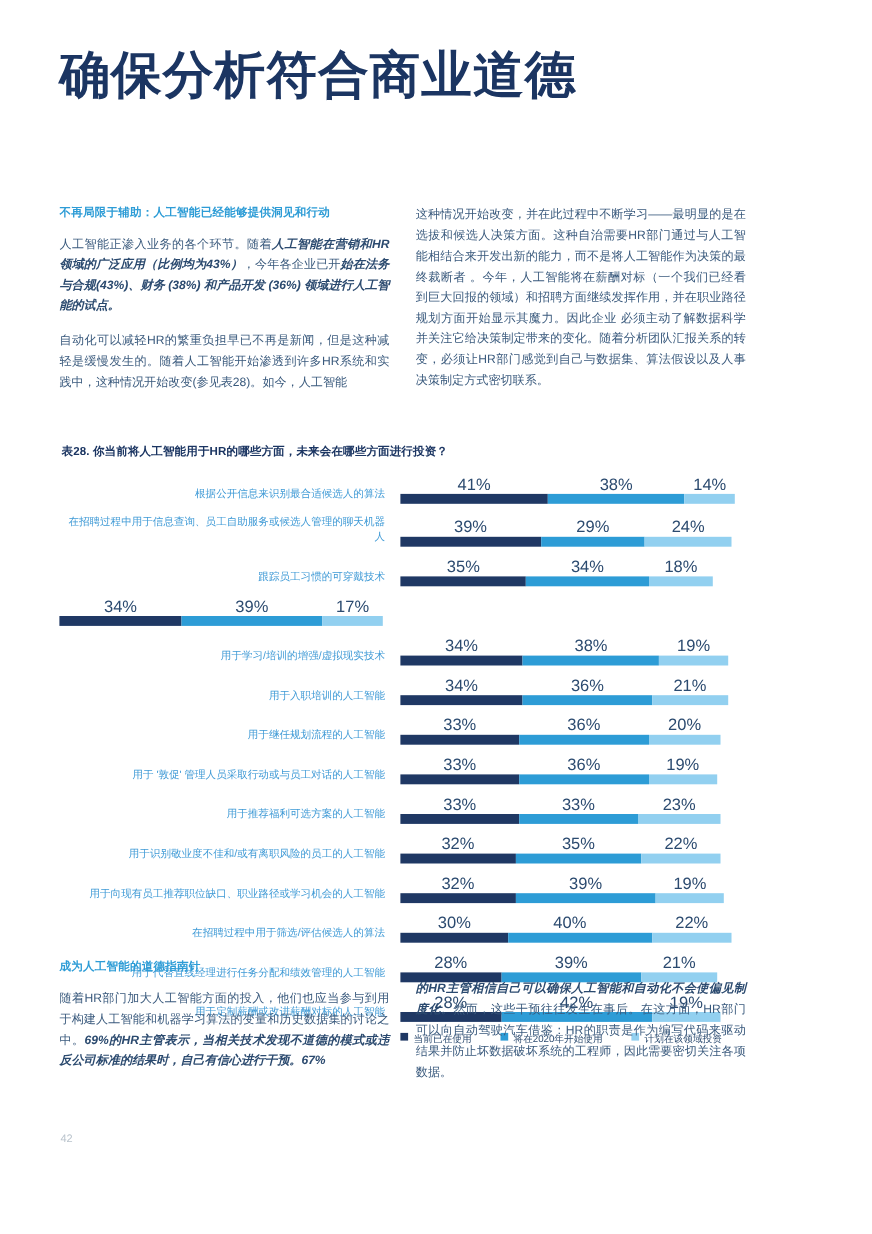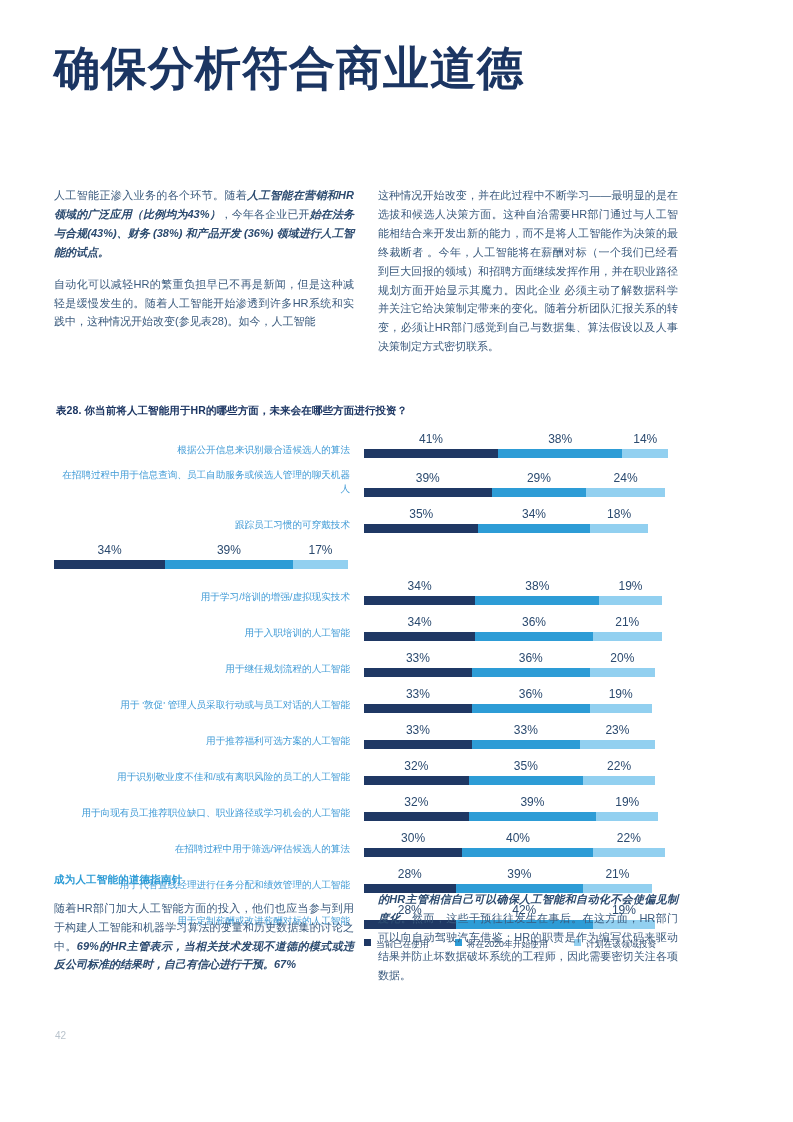--- a/index.html
+++ b/index.html
@@ -58,21 +58,21 @@
     position:absolute;left:0;bottom:0;height:9px;
     display:flex;
   }
   .seg{height:9px;}
   .seg.s0{background:#1f3864;}
   .seg.s1{background:#2d9cd6;}
   .seg.s2{background:#92d0f0;}
   .vlabels{position:absolute;left:0;top:0;height:15px;width:100%;}
   .vlabel{
     position:absolute;top:0;transform:translateX(-50%);
-    font-size:12px;color:#2b4a6f;font-weight:400;white-space:nowrap;
+    font-size:15px;color:#2b4a6f;font-weight:400;white-space:nowrap;
   }
 
   .legend{
     display:flex;align-items:center;margin-top:4px;margin-left:310px;
     font-size:8.8px;color:#2b4a6f;
   }
   .legend-item{display:flex;align-items:flex-start;margin-right:26px;white-space:nowrap;}
   .swatch{width:7px;height:7px;margin-right:5px;display:inline-block;}
   .swatch.s0{background:#1f3864;}
   .swatch.s1{background:#2d9cd6;}
@@ -88,20 +88,21 @@
   }
 </style>
 </head>
 <body>
 
 <div class="page">
 
   <div class="title">确保分析符合商业道德</div>
 
   <div class="col col-left">
+    <div class="kicker">不再局限于辅助：人工智能已经能够提供洞见和行动</div>
     <p class="para">
       <span>人工智能正渗入业务的各个环节。随着</span><b>人工智能在营销和HR领域的广泛应用（比例均为43%）</b><span>，今年各企业已开</span><b>始在法务与合规(43%)、财务 (38%) 和产品开发 (36%) 领域进行人工智能的试点。</b>
     </p>
     <p class="para">自动化可以减轻HR的繁重负担早已不再是新闻，但是这种减轻是缓慢发生的。随着人工智能开始渗透到许多HR系统和实践中，这种情况开始改变(参见表28)。如今，人工智能</p>
   </div>
 
   <div class="col col-right">
     <p class="para">这种情况开始改变，并在此过程中不断学习——最明显的是在选拔和候选人决策方面。这种自治需要HR部门通过与人工智能相结合来开发出新的能力，而不是将人工智能作为决策的最终裁断者 。今年，人工智能将在薪酬对标（一个我们已经看到巨大回报的领域）和招聘方面继续发挥作用，并在职业路径规划方面开始显示其魔力。因此企业 必须主动了解数据科学并关注它给决策制定带来的变化。随着分析团队汇报关系的转变，必须让HR部门感觉到自己与数据集、算法假设以及人事决策制定方式密切联系。</p>
   </div>
 

